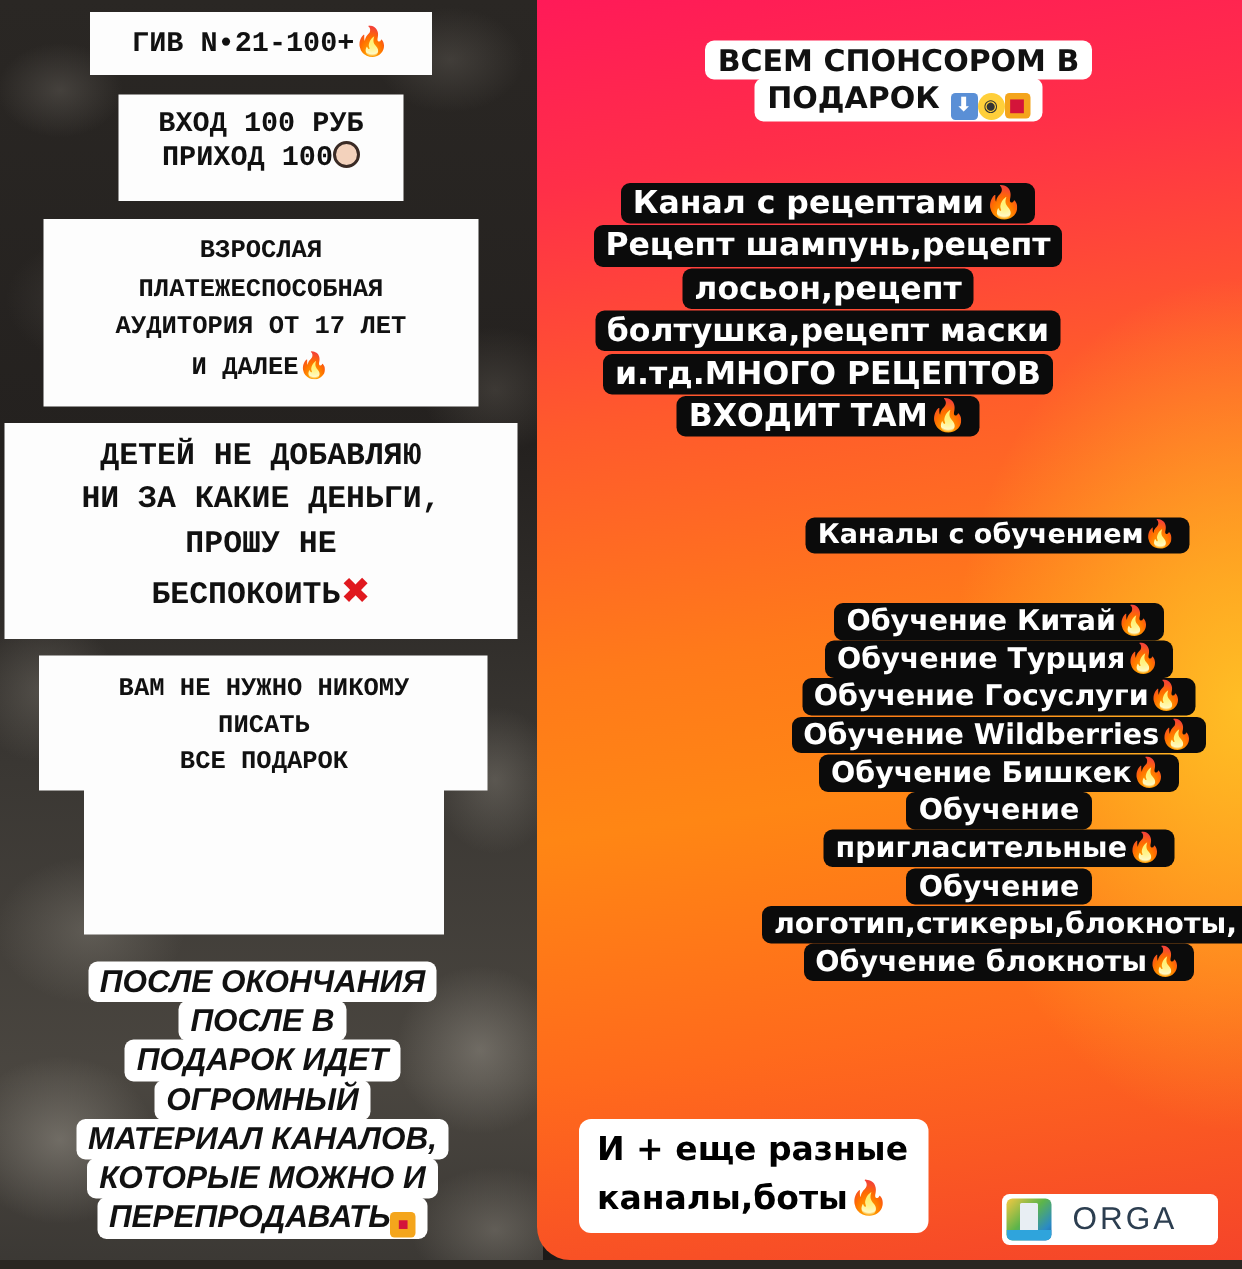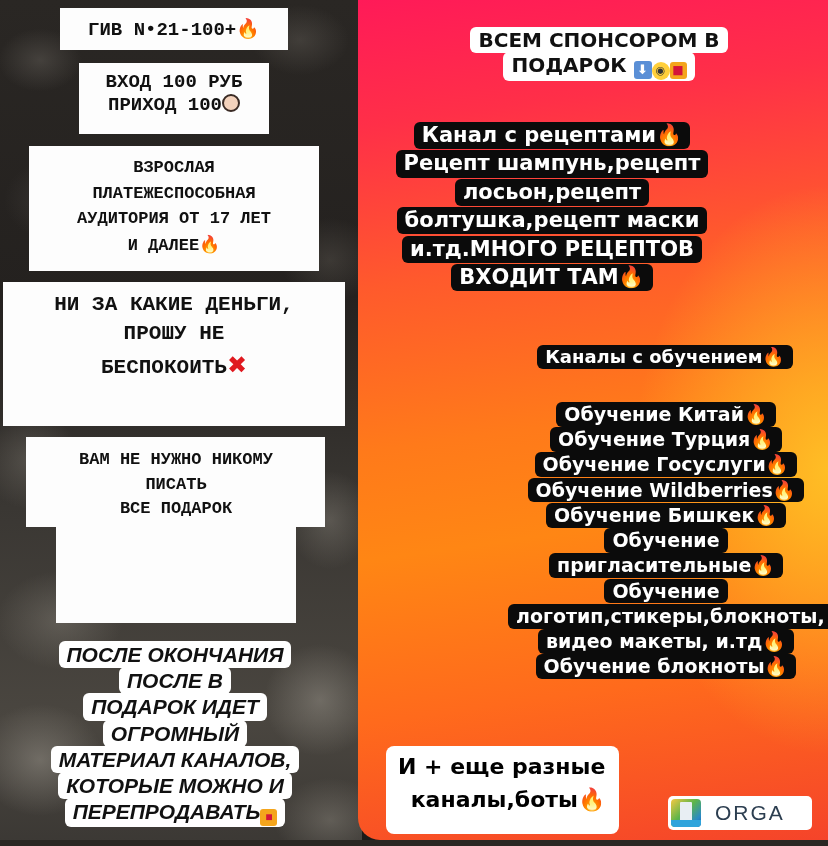--- a/index.html
+++ b/index.html
@@ -98,20 +98,21 @@
 </div>
 
 <div class="tw-box" style="left:29px; top:146px; width:290px; height:125px; font-size:17px; padding-top:9px; line-height:1.5; box-sizing:border-box;">
   <span class="line">ВЗРОСЛАЯ</span>
   <span class="line">ПЛАТЕЖЕСПОСОБНАЯ</span>
   <span class="line">АУДИТОРИЯ ОТ 17 ЛЕТ</span>
   <span class="line"><span>И ДАЛЕЕ</span><span class="emoji fire">🔥</span></span>
 </div>
 
 <div class="tw-box" style="left:3px; top:282px; width:342px; height:144px; font-size:21px; padding-top:8px; line-height:1.4; box-sizing:border-box;">
+  <span class="line">ДЕТЕЙ НЕ ДОБАВЛЯЮ</span>
   <span class="line">НИ ЗА КАКИЕ ДЕНЬГИ,</span>
   <span class="line">ПРОШУ НЕ</span>
   <span class="line"><span>БЕСПОКОИТЬ</span><span class="emoji cross" style="font-size:24px;">✖</span></span>
 </div>
 
 <div class="tw-box" style="left:26px; top:437px; width:299px; height:90px;"></div>
 <div class="tw-box" style="left:56px; top:437px; width:240px; height:186px; background:transparent; font-size:17px; padding-top:11px; line-height:1.45; box-sizing:border-box;">
   <span class="line" style="margin-left:-30px; margin-right:-30px;">ВАМ НЕ НУЖНО НИКОМУ</span>
   <span class="line">ПИСАТЬ</span>
   <span class="line">ВСЕ ПОДАРОК</span>
@@ -154,26 +155,25 @@
 <div class="sticker dark" style="left:508px; top:402px; width:316px; font-size:19px; font-weight:bold; line-height:1.38;">
   <span class="row"><span class="hl"><span>Обучение Китай</span><span class="emoji fire">🔥</span></span></span>
   <span class="row"><span class="hl"><span>Обучение Турция</span><span class="emoji fire">🔥</span></span></span>
   <span class="row"><span class="hl"><span>Обучение Госуслуги</span><span class="emoji fire">🔥</span></span></span>
   <span class="row"><span class="hl"><span>Обучение Wildberries</span><span class="emoji fire">🔥</span></span></span>
   <span class="row"><span class="hl"><span>Обучение Бишкек</span><span class="emoji fire">🔥</span></span></span>
   <span class="row"><span class="hl">Обучение</span></span>
   <span class="row"><span class="hl"><span>пригласительные</span><span class="emoji fire">🔥</span></span></span>
   <span class="row"><span class="hl">Обучение</span></span>
   <span class="row"><span class="hl">логотип,стикеры,блокноты,</span></span>
-  <span class="row"><span class="hl"><span>видео макеты, и.тд</span><span class="emoji fire">🔥</span></span></span>
   <span class="row"><span class="hl"><span>Обучение блокноты</span><span class="emoji fire">🔥</span></span></span>
 </div>
 
 <div class="sticker light" style="left:386px; top:746px; width:258px; text-align:left; font-size:22px; font-weight:bold; line-height:1.5;">
-  <div style="display:inline-block; background:#fff; border-radius:8px; padding:4px 14px 18px 12px;text-align:right;">
+  <div style="display:inline-block; background:#fff; border-radius:8px; padding:4px 14px 6px 12px;">
     <span style="display:block;">И + еще разные</span>
     <span style="display:block;"><span>каналы,боты</span><span class="emoji fire">🔥</span></span>
   </div>
 </div>
 
 <div class="orga-logo">
   <div class="orga-icon"></div>
   <span class="orga-text">ORGA</span>
 </div>
 

